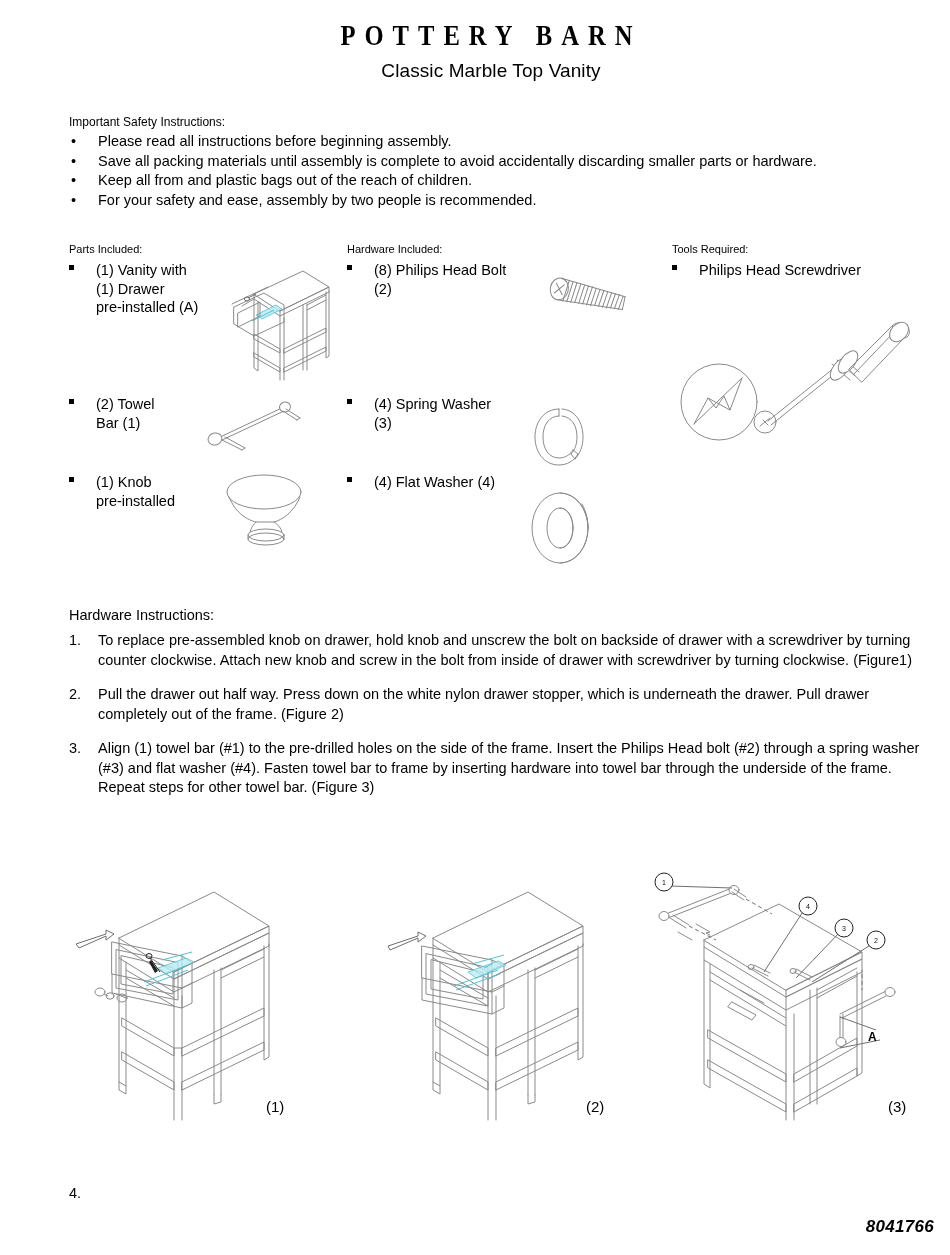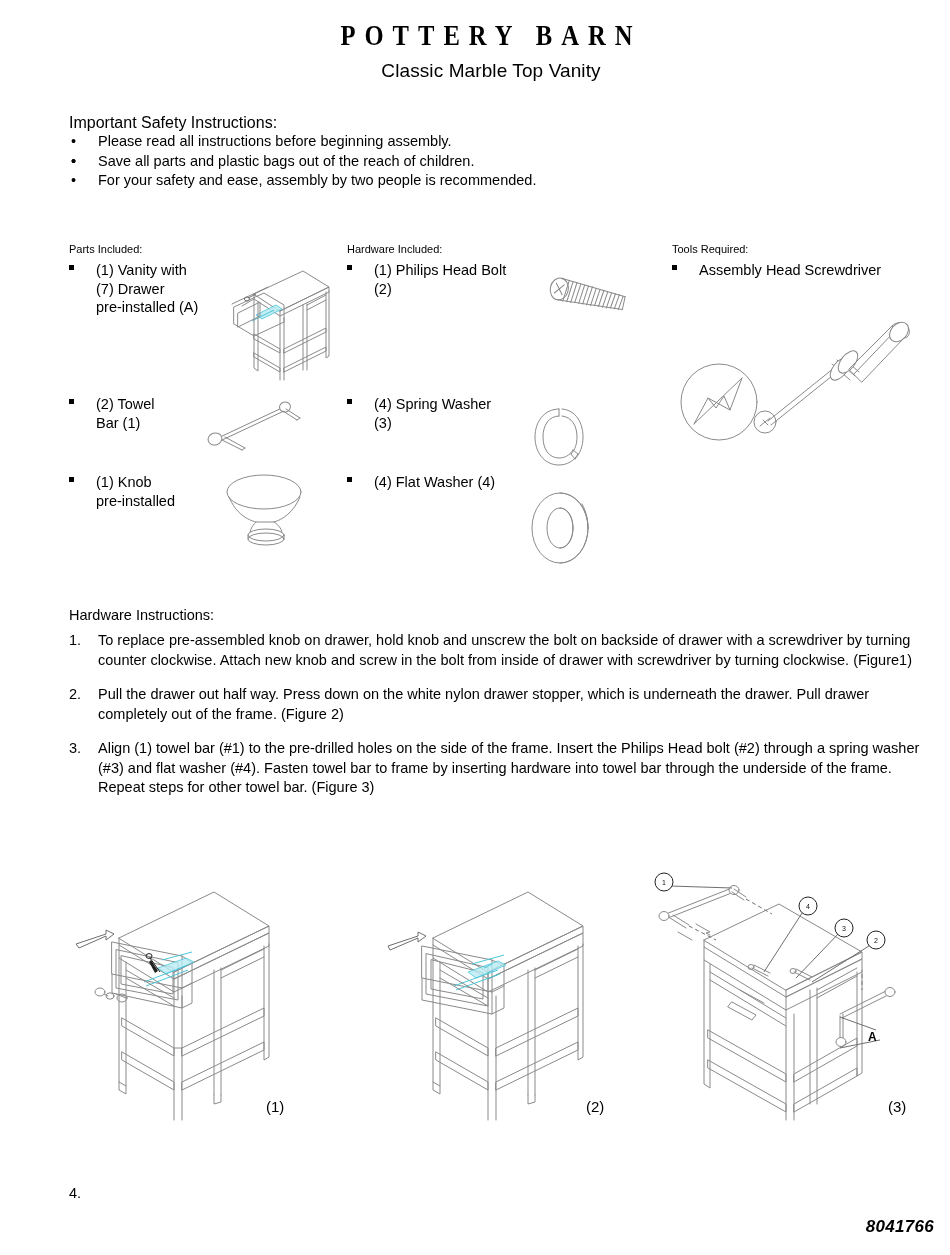--- a/index.html
+++ b/index.html
@@ -18,21 +18,21 @@
     transform:scaleX(.82);transform-origin:center;
     white-space:pre;
   }
   .subtitle{
     position:absolute;top:60px;left:0;width:950px;text-align:center;
     font-size:19px;font-weight:400;letter-spacing:.1px;
   }
 
   
   .safety{position:absolute;left:53px;top:113px;width:870px;}
-  .safety .hdr{font-size:16px;line-height:19px;}
+  .safety .hdr{font-size:12px;line-height:19px;}
   .safety ul{list-style:none;margin:0;padding:0;}
   .safety li{
     font-size:14.5px;line-height:19.5px;position:relative;padding-left:29px;
   }
   .safety li .bul{position:absolute;left:2px;top:0;}
 
   
   .col-hdr{position:absolute;font-size:11px;}
   .plist{position:absolute;}
   .prow{position:relative;font-size:14.5px;line-height:18.5px;}
@@ -76,39 +76,40 @@
 
   <div class="safety">
     <div class="hdr">Important Safety Instructions:</div>
     <ul>
       <li>
         <span class="bul">•</span>
         <span>Please read all instructions before beginning assembly.</span>
       </li>
       <li>
         <span class="bul">•</span>
+        <span>Save all packing materials until assembly is complete to avoid accidentally discarding smaller parts or hardware.</span>
       </li>
       <li>
         <span class="bul">•</span>
-        <span>Save all parts and plastic bags out of the reach of children.</span>
+        <span>Keep all from and plastic bags out of the reach of children.</span>
       </li>
       <li>
         <span class="bul">•</span>
         <span>For your safety and ease, assembly by two people is recommended.</span>
       </li>
     </ul>
   </div>
 
   <div class="col-hdr" style="left:53px;top:243px;">Parts Included:</div>
 
   <div class="plist" style="left:53px;top:261px;width:150px;">
     <div class="prow">
       <span class="sq"></span>
       <span class="txt">(1) Vanity with</span>
-      <span class="txt">(7) Drawer</span>
+      <span class="txt">(1) Drawer</span>
       <span class="txt">pre-installed (A)</span>
     </div>
   </div>
 
   <div class="plist" style="left:53px;top:395px;width:150px;">
     <div class="prow">
       <span class="sq"></span>
       <span class="txt">(2) Towel</span>
       <span class="txt">Bar (1)</span>
     </div>
@@ -181,21 +182,21 @@
       <ellipse class="ln" cx="54" cy="69" rx="18" ry="6"></ellipse>
       <path class="ln" d="M36 65 L36 69 M72 65 L72 69"></path>
     </svg>
   </div>
 
   <div class="col-hdr" style="left:331px;top:243px;">Hardware Included:</div>
 
   <div class="plist" style="left:331px;top:261px;width:200px;">
     <div class="prow">
       <span class="sq"></span>
-      <span class="txt">(1) Philips Head Bolt</span>
+      <span class="txt">(8) Philips Head Bolt</span>
       <span class="txt">(2)</span>
     </div>
   </div>
 
   <div class="plist" style="left:331px;top:395px;width:200px;">
     <div class="prow">
       <span class="sq"></span>
       <span class="txt">(4) Spring Washer</span>
       <span class="txt">(3)</span>
     </div>
@@ -256,21 +257,21 @@
       <path class="ln" d="M30 18 C38 18 43 27 43 38 C43 49 38 58 30 58"></path>
       <path class="ln" d="M52 14 C56 21 58 29 58 38"></path>
     </svg>
   </div>
 
   <div class="col-hdr" style="left:656px;top:243px;">Tools Required:</div>
 
   <div class="plist" style="left:656px;top:261px;width:260px;">
     <div class="prow">
       <span class="sq"></span>
-      <span class="txt">Assembly Head Screwdriver</span>
+      <span class="txt">Philips Head Screwdriver</span>
     </div>
   </div>
 
   <div class="fig-abs" style="left:648px;top:312px;">
     <svg width="248" height="128" viewBox="0 0 248 128">
 
       <circle class="ln wf" cx="55" cy="90" r="38"></circle>
       <path class="ln" d="M30 112 L78 66"></path>
       <path class="ln" d="M30 112 L44 86 L52 96 L60 84 L66 98 L78 66"></path>
       <path class="ln" d="M44 86 L66 98"></path>

